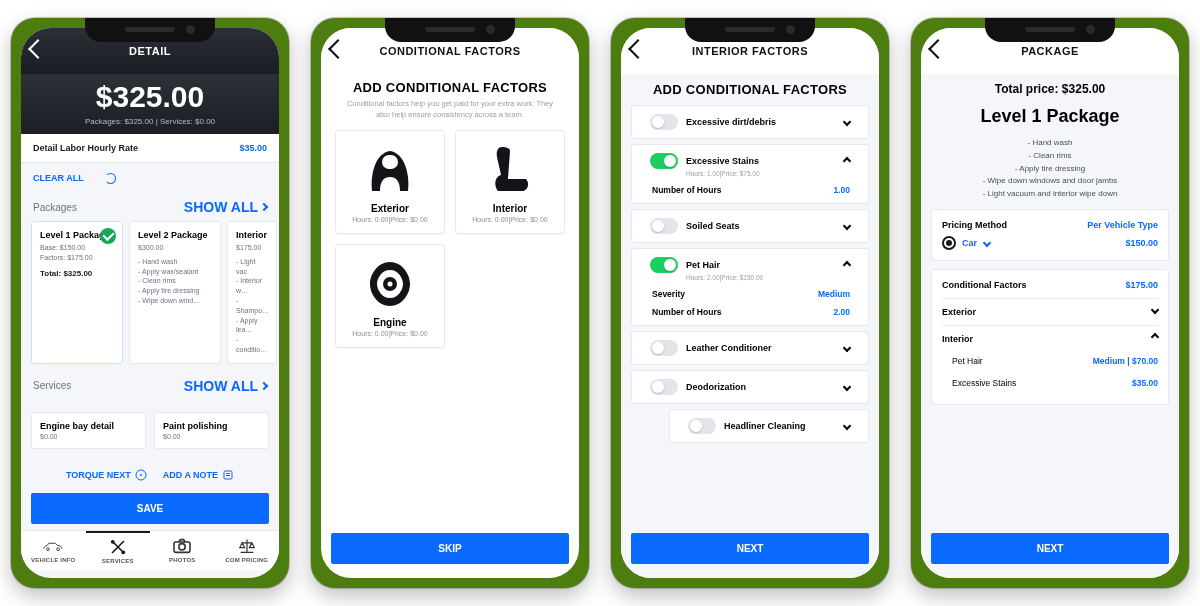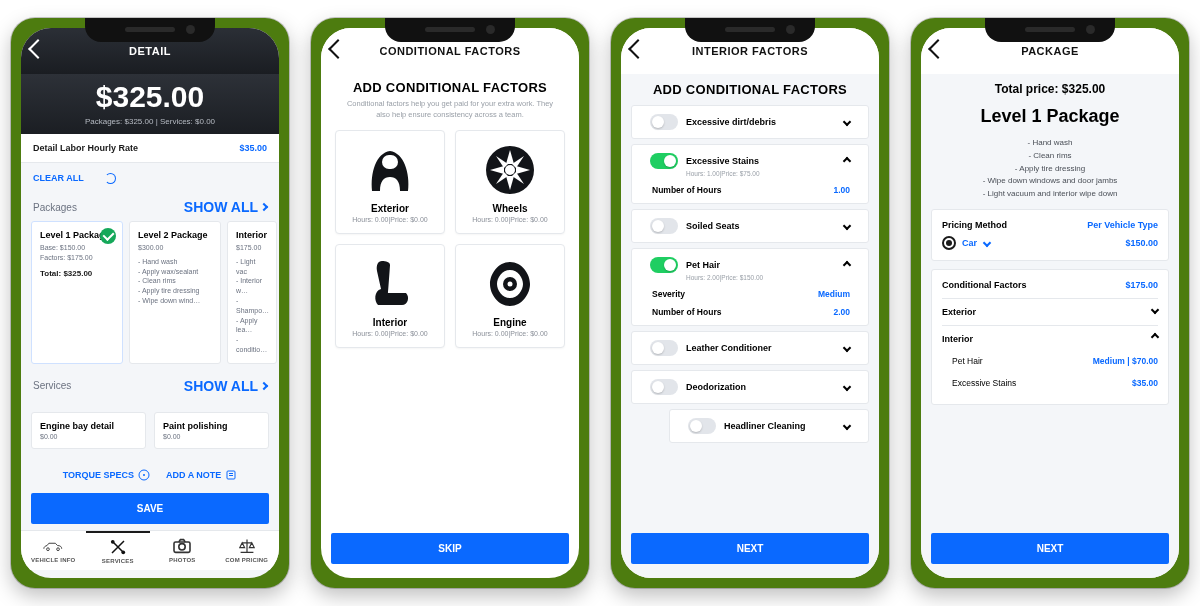--- a/index.html
+++ b/index.html
@@ -171,21 +171,21 @@
         <h4>Engine bay detail</h4>
         <p>$0.00</p>
       </div>
       <div class="svc">
         <h4>Paint polishing</h4>
         <p>$0.00</p>
       </div>
     </div>
     <div class="actions">
       <span class="link-btn">
-        <span>TORQUE SPECS</span>
+        <span>TORQUE NEXT</span>
         <svg width="12" height="12" viewBox="0 0 24 24">
             <circle cx="12" cy="12" r="10" fill="none" stroke="#0a69ff" stroke-width="2"></circle>
             <circle cx="12" cy="12" r="2" fill="#0a69ff"></circle>
           </svg>
       </span>
       <span class="link-btn">
         <span>ADD A NOTE</span>
         <svg width="12" height="12" viewBox="0 0 24 24">
             <rect x="4" y="4" width="16" height="16" rx="2" fill="none" stroke="#0a69ff" stroke-width="2"></rect>
             <path d="M8 9h8M8 13h8" stroke="#0a69ff" stroke-width="2"></path>
@@ -249,40 +249,20 @@
         <div class="s2-desc">Conditional factors help you get paid for your extra work. They also help ensure consistency across a team.</div>
         <div class="grid2">
           <div class="bigcard">
             <div class="icon">
               <svg width="56" height="50" viewBox="0 0 56 50">
                   <path d="M10 46 C8 28 14 8 28 6 C42 8 48 28 46 46 L38 46 C38 36 34 32 28 32 C22 32 18 36 18 46 Z" fill="#121418"></path>
                   <rect x="20" y="10" width="16" height="14" rx="7" fill="#fff"></rect>
                 </svg>
             </div>
             <h4>Exterior</h4>
-            <p>Hours: 0.00|Price: $0.00</p>
-          </div>
-          <div class="bigcard">
-            <div class="icon">
-              <svg width="52" height="52" viewBox="0 0 52 52">
-                  <circle cx="26" cy="26" r="24" fill="#121418"></circle>
-                  <circle cx="26" cy="26" r="5" fill="#fff"></circle>
-                  <g fill="#fff">
-                    <path d="M26 6 L30 20 L22 20 Z"></path>
-                    <path d="M26 46 L30 32 L22 32 Z"></path>
-                    <path d="M6 26 L20 22 L20 30 Z"></path>
-                    <path d="M46 26 L32 22 L32 30 Z"></path>
-                    <path d="M12 12 L24 20 L20 24 Z"></path>
-                    <path d="M40 40 L28 32 L32 28 Z"></path>
-                    <path d="M40 12 L32 24 L28 20 Z"></path>
-                    <path d="M12 40 L20 28 L24 32 Z"></path>
-                  </g>
-                </svg>
-            </div>
-            <h4>Wheels</h4>
             <p>Hours: 0.00|Price: $0.00</p>
           </div>
           <div class="bigcard">
             <div class="icon">
               <svg width="44" height="54" viewBox="0 0 44 54">
                   <path d="M14 4 C10 4 8 8 9 14 L13 32 C6 34 6 44 10 48 L34 48 C40 48 42 40 38 36 L20 36 C20 36 22 10 22 8 C22 5 18 4 14 4 Z" fill="#121418"></path>
                 </svg>
             </div>
             <h4>Interior</h4>
             <p>Hours: 0.00|Price: $0.00</p>

